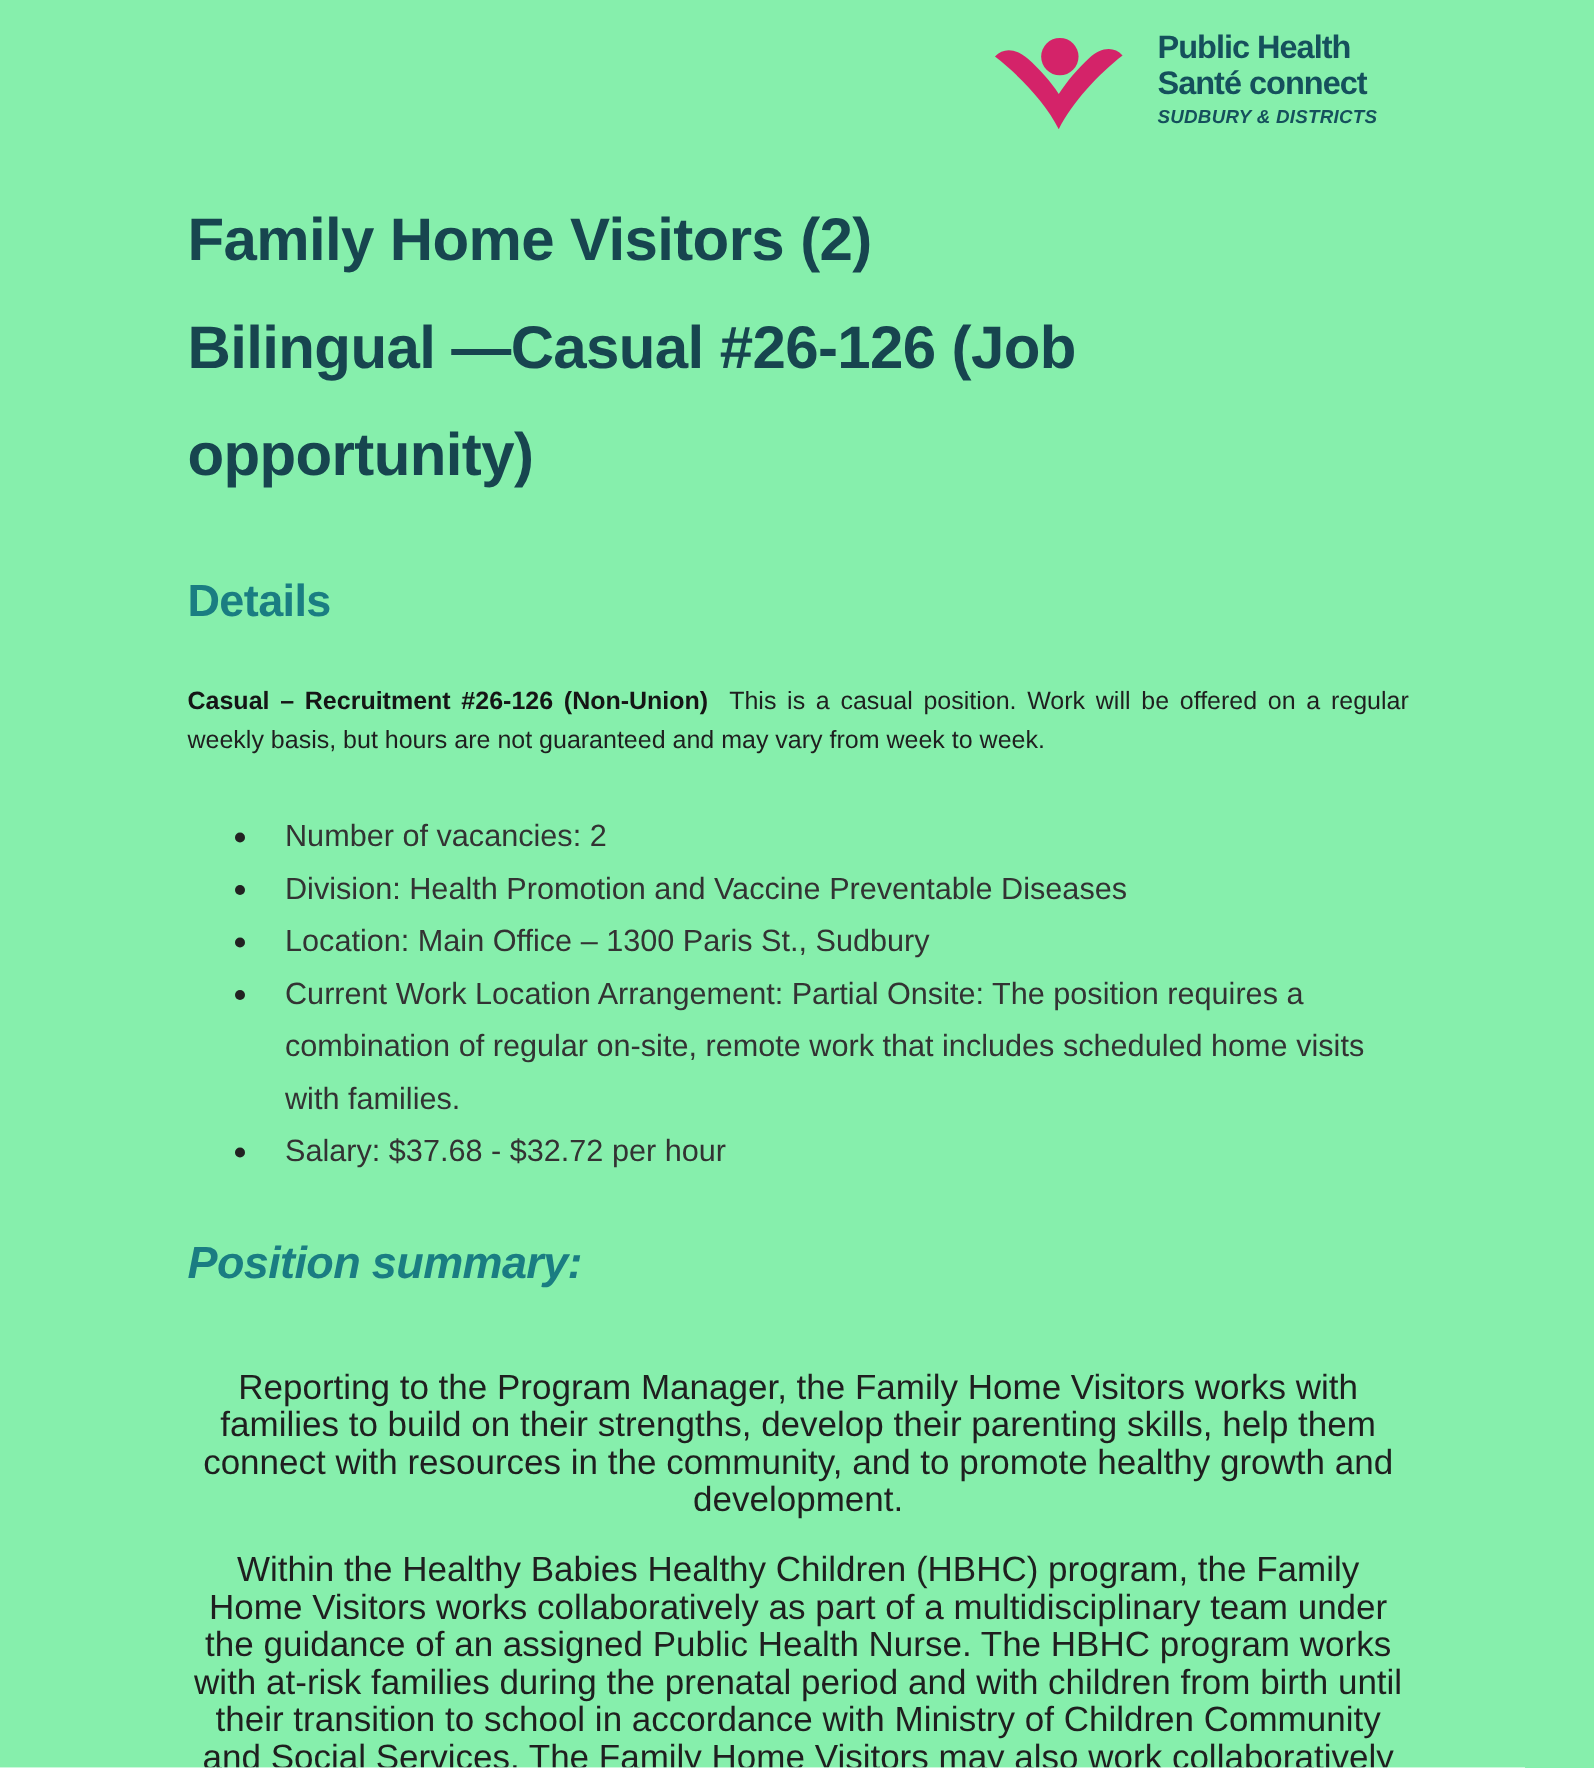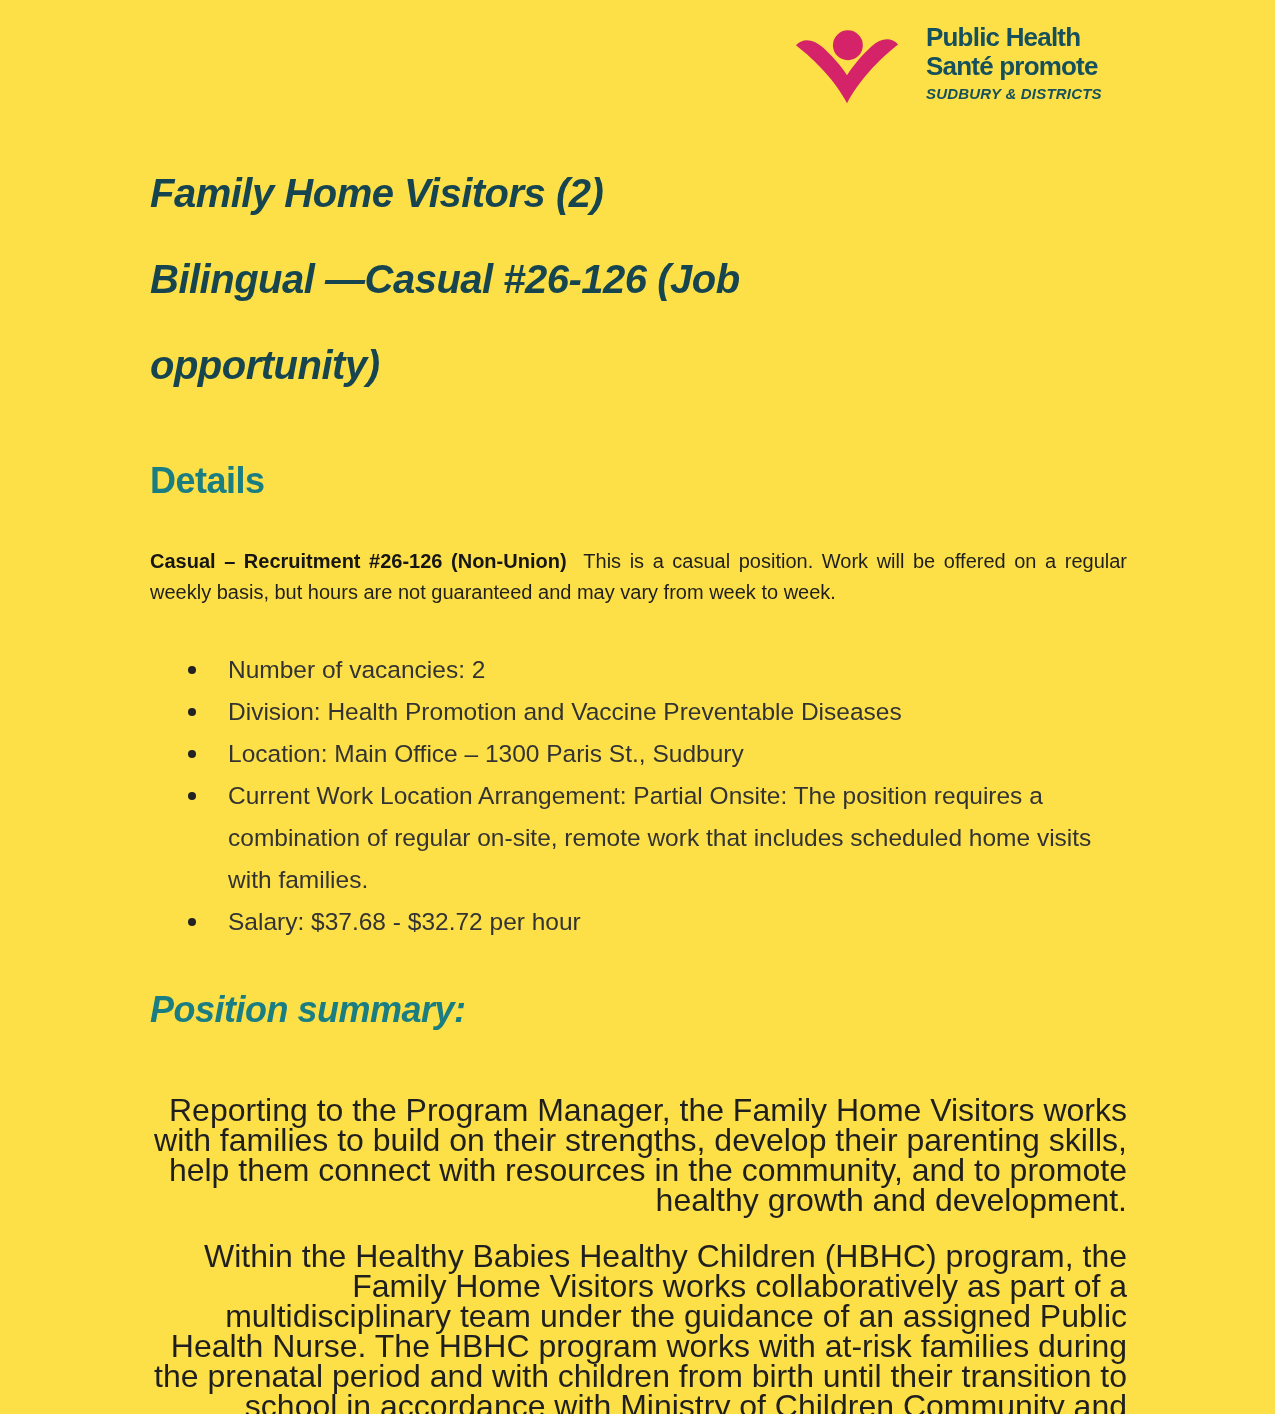--- a/index.html
+++ b/index.html
@@ -1,20 +1,20 @@
 <!DOCTYPE html>
 <html><head>
 <meta charset="utf-8">
 <style>
   html, body { margin: 0; padding: 0; background: #ffffff; }
   .page {
     position: relative;
     width: 1275px;
     height: 1414px;
-    background: #fde047;
+    background: #86efac;
     font-family: "Liberation Sans", sans-serif;
     overflow: hidden;
   }
 
   
   .logo {
     position: absolute;
     top: 18px;
     left: 788px;
     display: flex;
@@ -41,27 +41,26 @@
 
   
   main {
     position: absolute;
     left: 150px;
     top: 0;
     width: 977px;
   }
   h1.title {
     margin: 150px 0 0;
-    font-size: 40px;
+    font-size: 48px;
     line-height: 86px;
     font-weight: 700;
     letter-spacing: -0.5px;
     color: #17454f;
     white-space: pre-line;
-    font-style: italic;
   }
   h2.section {
     font-size: 36px;
     line-height: 58px;
     font-weight: 700;
     letter-spacing: -0.5px;
     color: #1a7d82;
   }
   h2.details-heading { margin: 44px 0 0; }
   h2.summary-heading { margin: 38px 0 0; font-style: italic; }
@@ -89,43 +88,43 @@
     position: absolute;
     left: -40px;
     top: 17px;
     width: 8px;
     height: 8px;
     border-radius: 50%;
     background: #222222;
   }
 
   p.body-par {
-    font-size: 32px;
+    font-size: 28px;
     line-height: 30px;
     color: #1f1f1f;
-    text-align: right;
+    text-align: center;
   }
   p.summary-p1 { margin: 56px 0 0; }
   p.summary-p2 { margin: 26px 0 0; }
 </style>
 </head>
 <body>
 
 <div class="page">
 
   <header class="logo">
     <svg class="logo-icon" viewBox="0 0 130 100" aria-hidden="true">
       <circle cx="66" cy="31" r="17" fill="#d42369"></circle>
       <path d="M7,31 C15,22 27,24 37,33 C47,42 58,54 65,65
                C72,54 83,41 93,32 C103,23 115,21 123,30
                C101,47 77,73 65,97 C53,73 29,48 7,31 Z" fill="#d42369"></path>
     </svg>
     <div class="logo-text">
       <div class="logo-en">Public Health</div>
-      <div class="logo-fr">Santé promote</div>
+      <div class="logo-fr">Santé connect</div>
       <div class="logo-sub">SUDBURY &amp; DISTRICTS</div>
     </div>
   </header>
 
   <main>
 
     <h1 class="title">Family Home Visitors (2)
 Bilingual —Casual #26-126 (Job
 opportunity)</h1>
 

